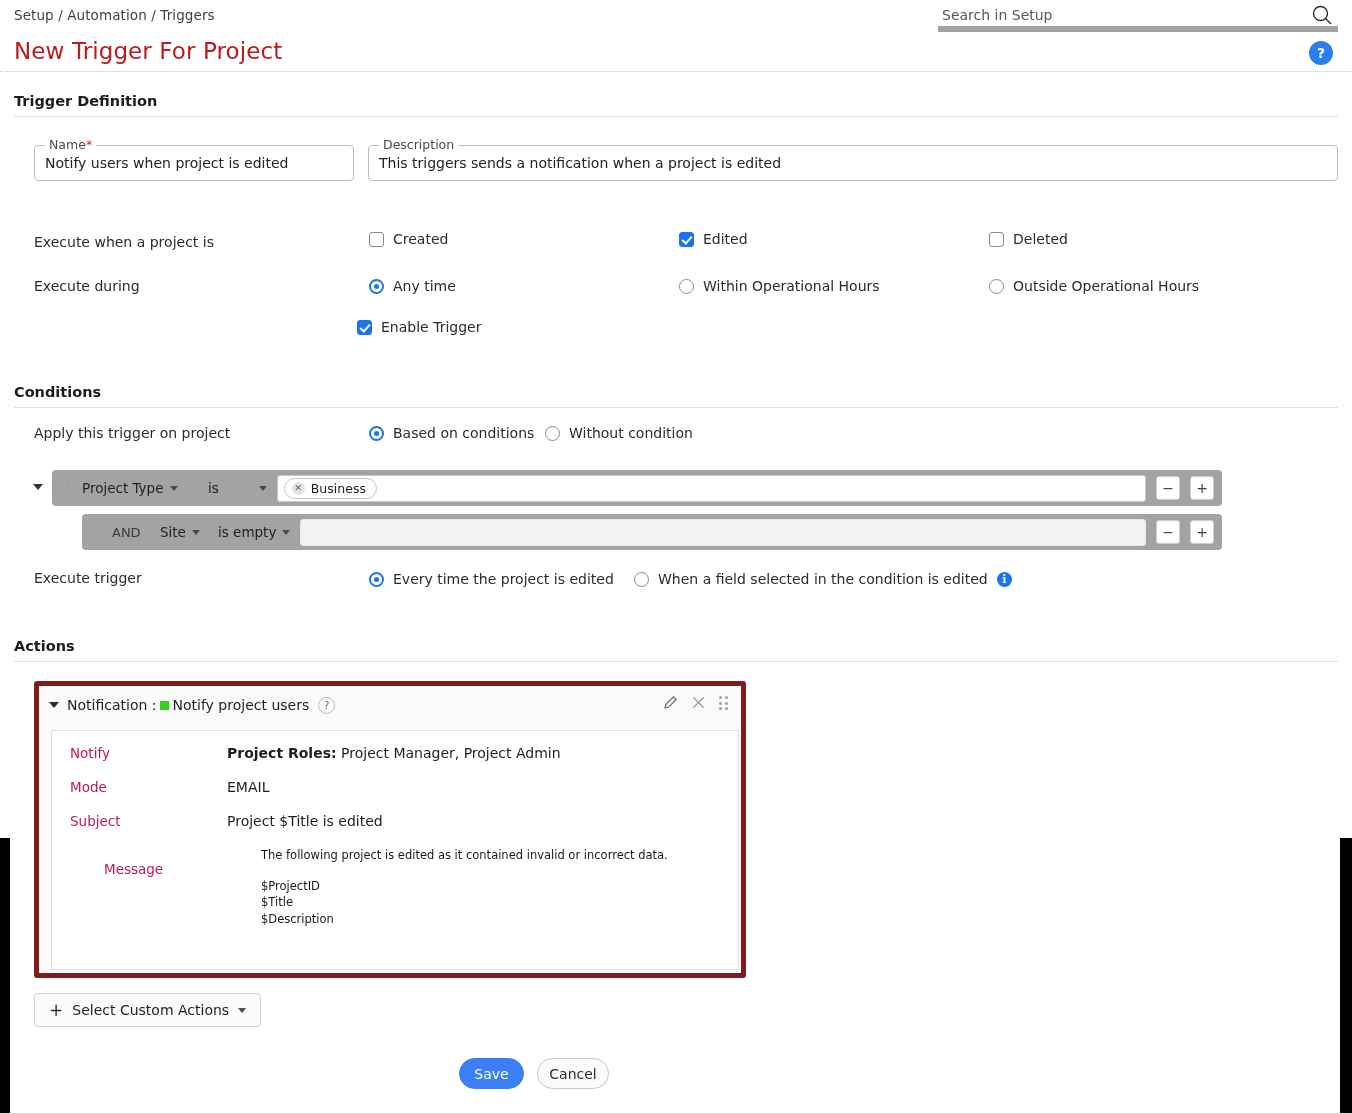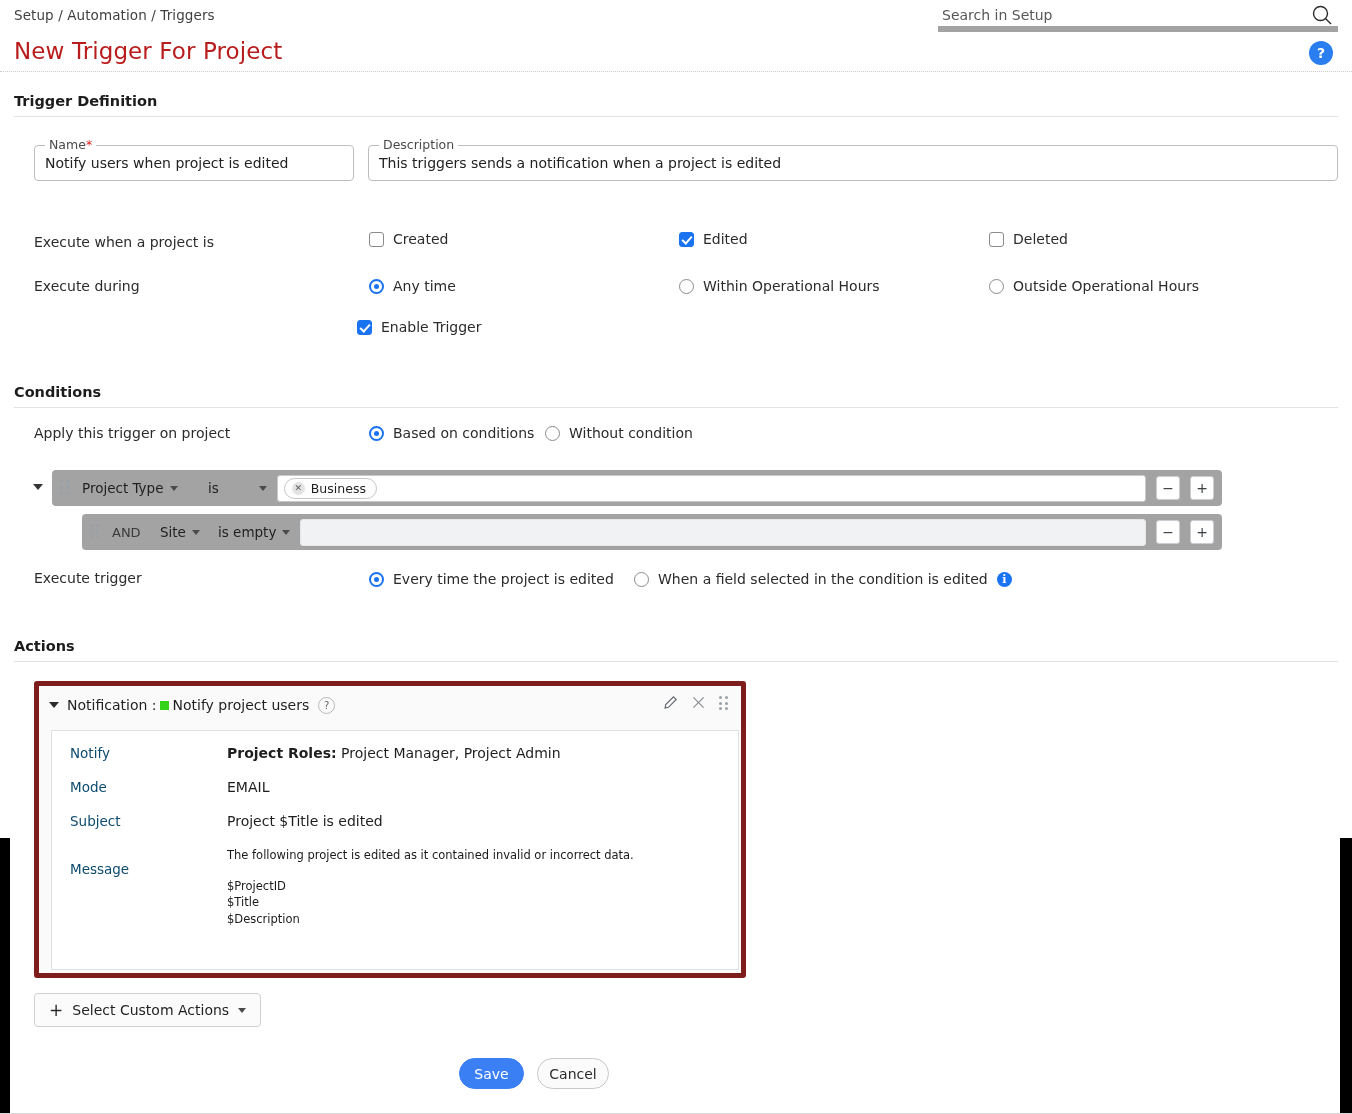--- a/index.html
+++ b/index.html
@@ -187,21 +187,21 @@
     justify-content:center;margin-left:9px;cursor:pointer;
   }
   .head-icons { position:absolute; right:10px; top:9px;
                 display:flex; align-items:center; gap:14px; }
   .action-body {
     position:absolute; left:12px; top:44px; width:688px; height:240px;
     background:#fff; border:1px solid #e0e0e0;
     padding:14px 16px 0 18px;
   }
   .kv { display:flex; margin-bottom:18px; }
-  .kv .k { width:157px; flex:0 0 157px; font-size:13.5px; color:#0c4a6e; }
+  .kv .k { width:157px; flex:0 0 157px; font-size:13.5px; color:#be185d; }
   .kv .v { font-size:14px; color:#1e1e1e; }
   .kv .v b { font-weight:bold; }
   .msg-lines { font-size:11.5px; color:#1a1a1a; line-height:1.45; }
   .msg-gap { height:14px; }
 
   .custom-actions-btn {
     position:absolute; left:34px; top:993px; height:34px;
     display:inline-flex; align-items:center; gap:9px;
     padding:0 14px; border:1px solid #d0d0d0; border-radius:4px;
     background:#fbfbfb; font-size:14px; color:#1f1f1f; cursor:pointer;
@@ -421,21 +421,21 @@
     </div>
     <div class="kv">
       <div class="k">Mode</div>
       <div class="v">EMAIL</div>
     </div>
     <div class="kv">
       <div class="k">Subject</div>
       <div class="v">Project $Title is edited</div>
     </div>
     <div class="kv" style="margin-top:5px;">
-      <div class="k" style="padding-top:14px;">Message</div>
+      <div class="k" style="padding-top:14px;margin-left:34px;">Message</div>
       <div class="msg-lines">
         <div>The following project is edited as it contained invalid or incorrect data.</div>
         <div class="msg-gap"></div>
         <div>$ProjectID</div>
         <div>$Title</div>
         <div>$Description</div>
       </div>
     </div>
   </div>
 </div>

